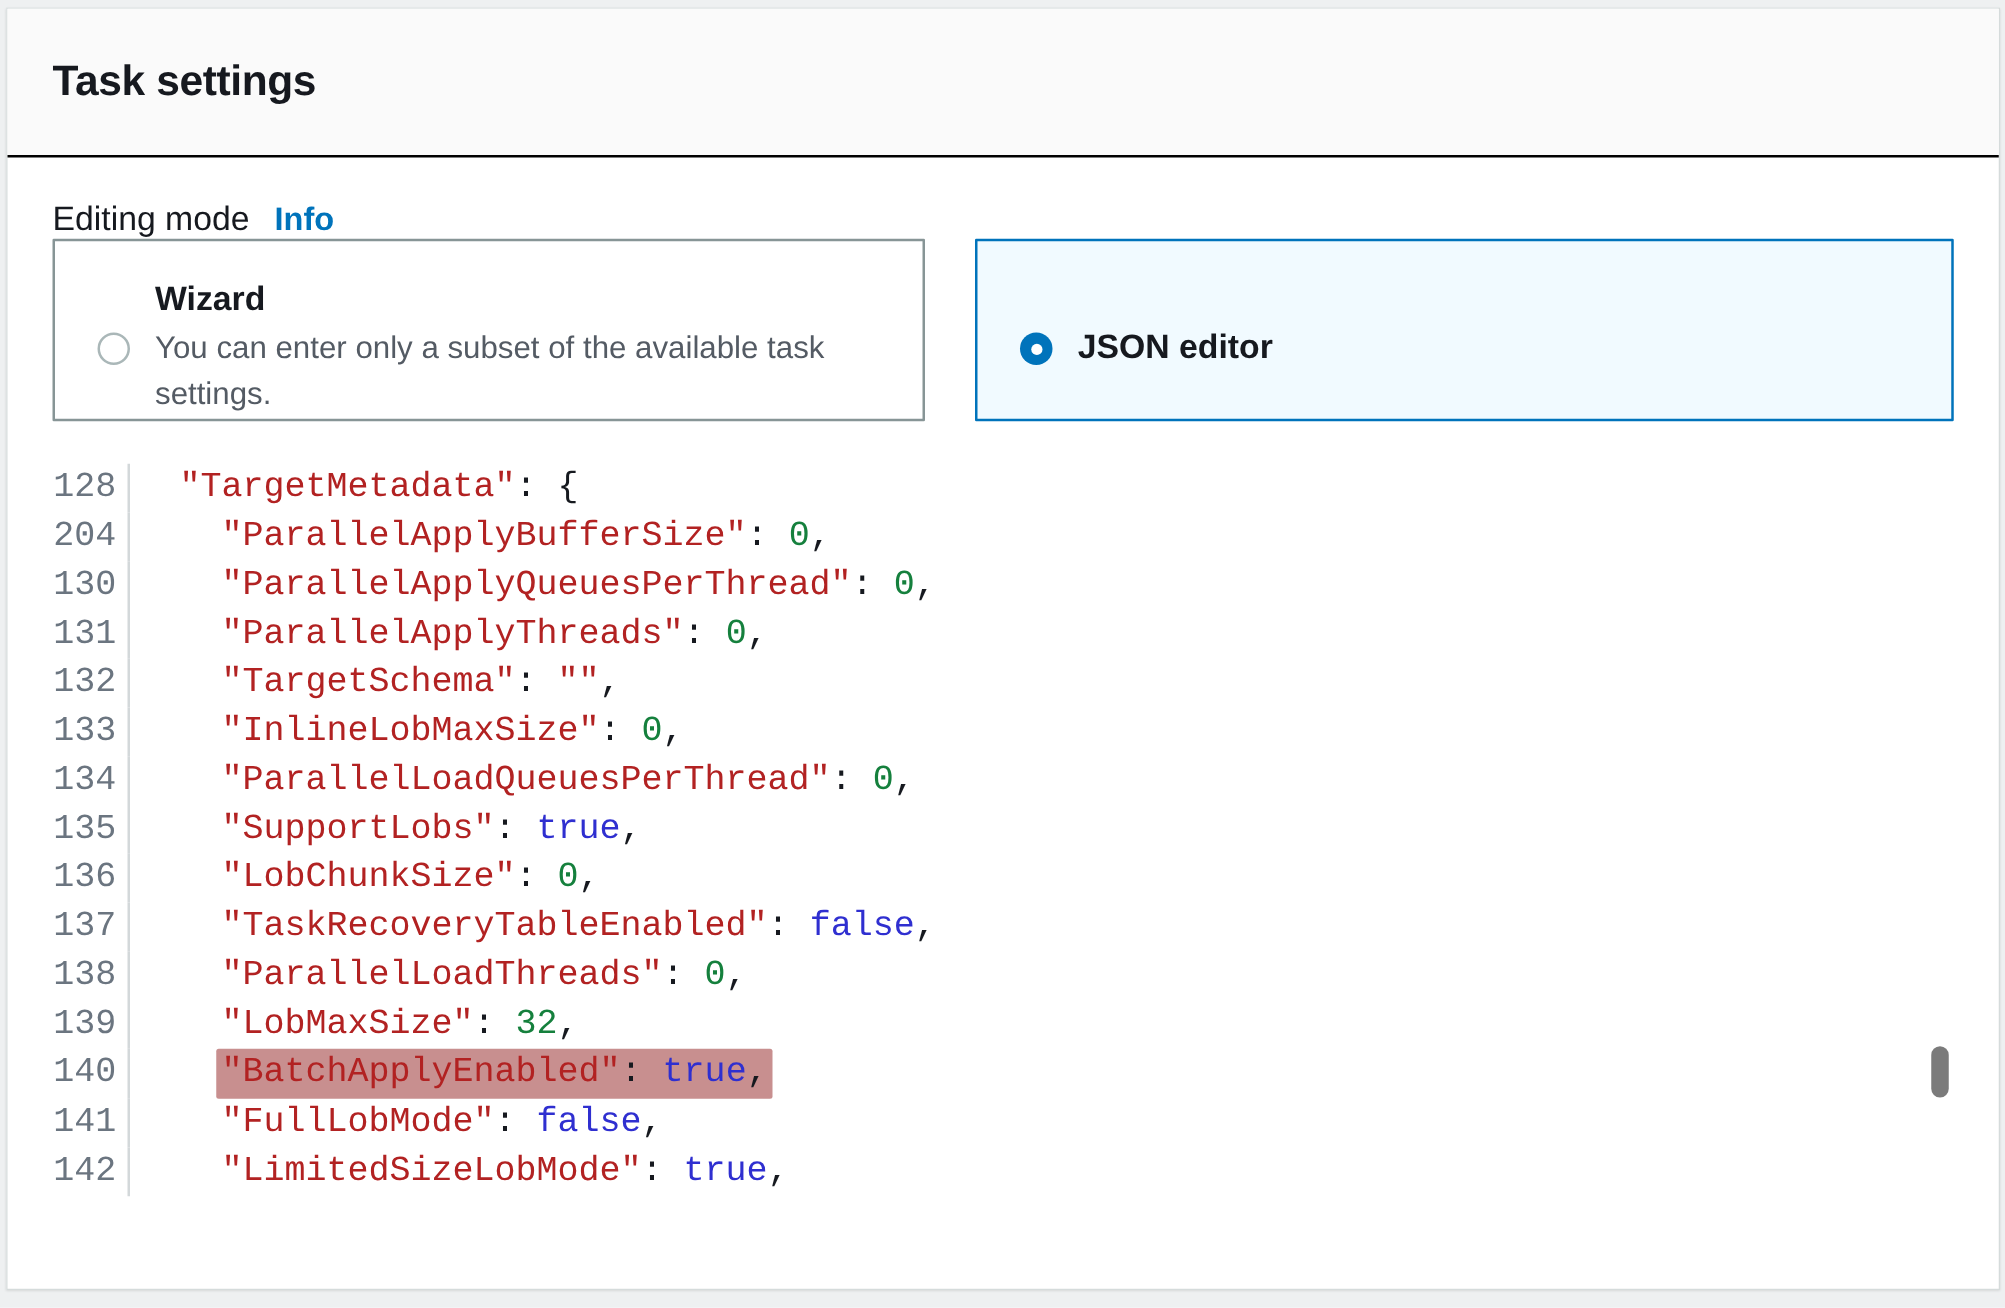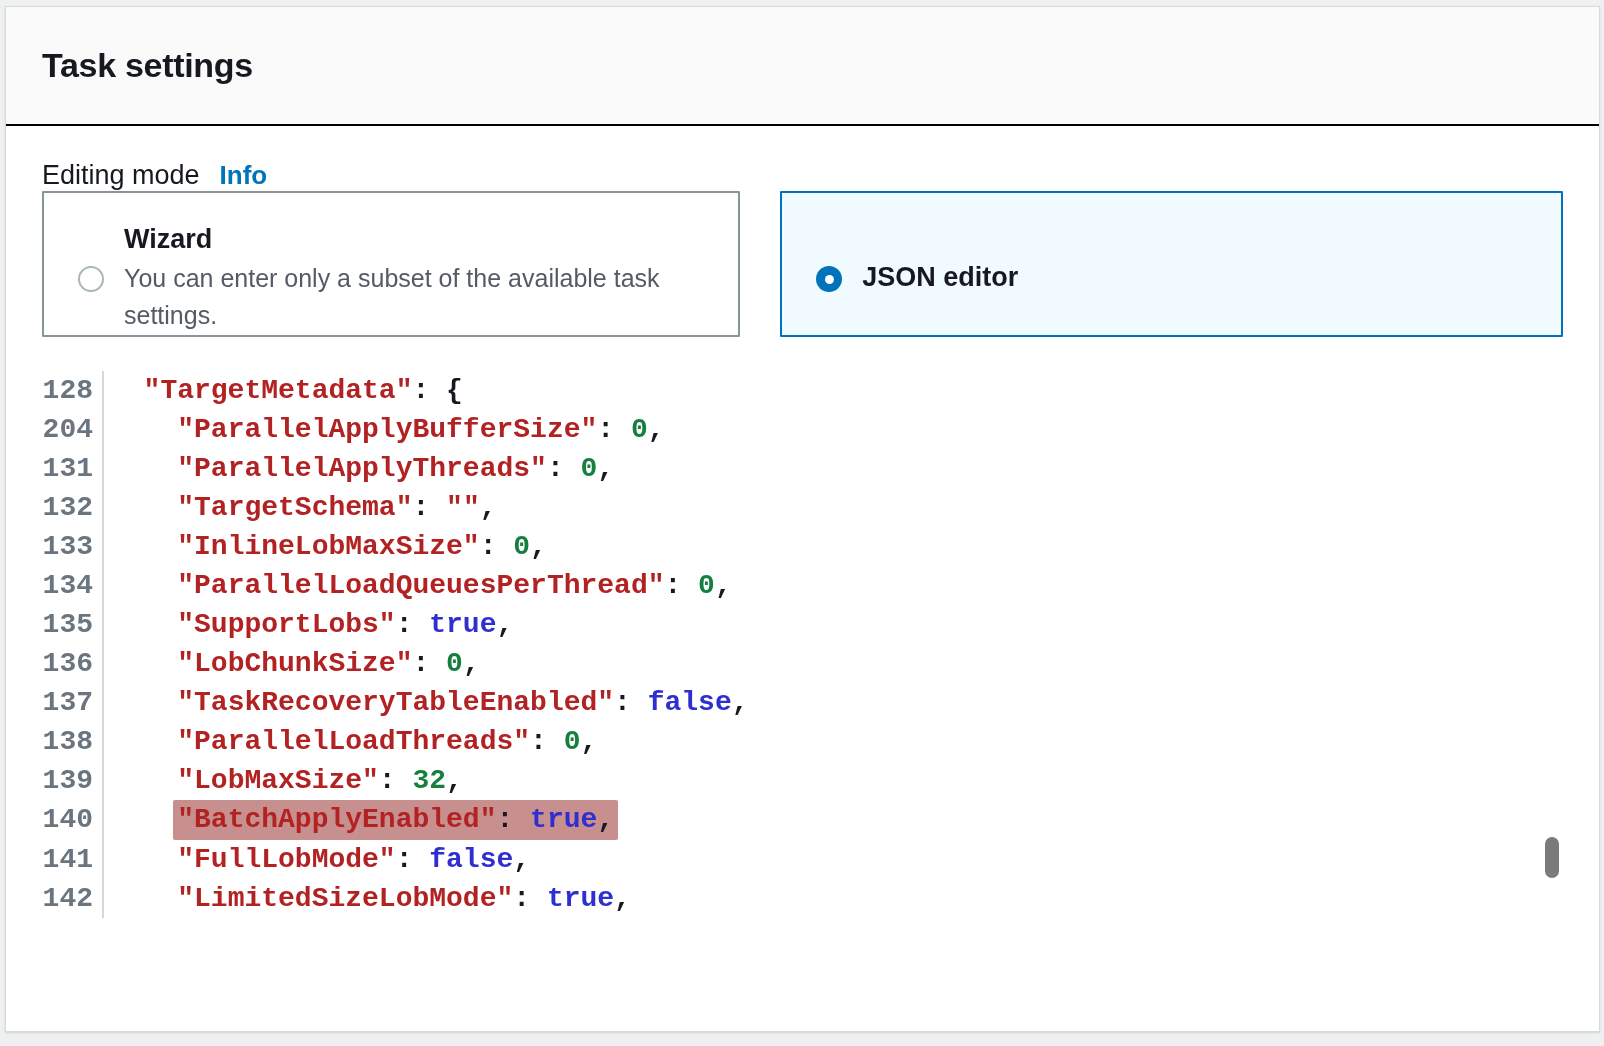--- a/index.html
+++ b/index.html
@@ -106,21 +106,21 @@
     max-width: 610px;
   }
   .code-editor {
     margin-top: 34px;
     font-family: "Liberation Mono", monospace;
     font-size: 28px;
     line-height: 39px;
     position: relative;
     cursor: text;
   }
-  .code-line { display: flex; font-weight: bold; }
+  .code-line { display: flex; }
   .ln {
     flex: 0 0 60px;
     text-align: right;
     padding-right: 9px;
     color: var(--line-number, #6b7580);
     user-select: none;
   }
   .code-text {
     border-left: 2px solid #d3d8da;
     padding-left: 6px;
@@ -183,20 +183,24 @@
     <div class="code-editor" id="code-editor">
         <div class="code-line">
           <span class="ln">128</span>
           <span class="code-text">  <span><span class="tok-key">"TargetMetadata"</span><span class="tok-punct">: </span><span class="tok-punct">{</span></span></span>
         </div>
         <div class="code-line">
           <span class="ln">204</span>
           <span class="code-text">    <span><span class="tok-key">"ParallelApplyBufferSize"</span><span class="tok-punct">: </span><span class="tok-num">0</span><span class="tok-punct">,</span></span></span>
         </div>
         <div class="code-line">
+          <span class="ln">130</span>
+          <span class="code-text">    <span><span class="tok-key">"ParallelApplyQueuesPerThread"</span><span class="tok-punct">: </span><span class="tok-num">0</span><span class="tok-punct">,</span></span></span>
+        </div>
+        <div class="code-line">
           <span class="ln">131</span>
           <span class="code-text">    <span><span class="tok-key">"ParallelApplyThreads"</span><span class="tok-punct">: </span><span class="tok-num">0</span><span class="tok-punct">,</span></span></span>
         </div>
         <div class="code-line">
           <span class="ln">132</span>
           <span class="code-text">    <span><span class="tok-key">"TargetSchema"</span><span class="tok-punct">: </span><span class="tok-str">""</span><span class="tok-punct">,</span></span></span>
         </div>
         <div class="code-line">
           <span class="ln">133</span>
           <span class="code-text">    <span><span class="tok-key">"InlineLobMaxSize"</span><span class="tok-punct">: </span><span class="tok-num">0</span><span class="tok-punct">,</span></span></span>

